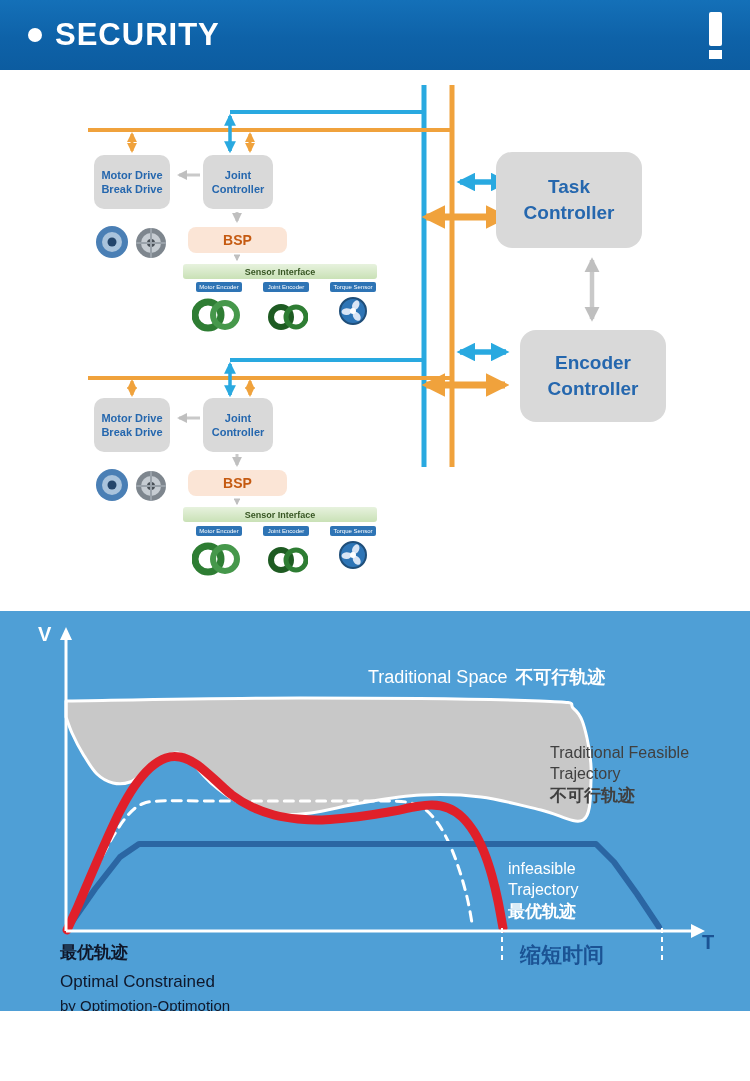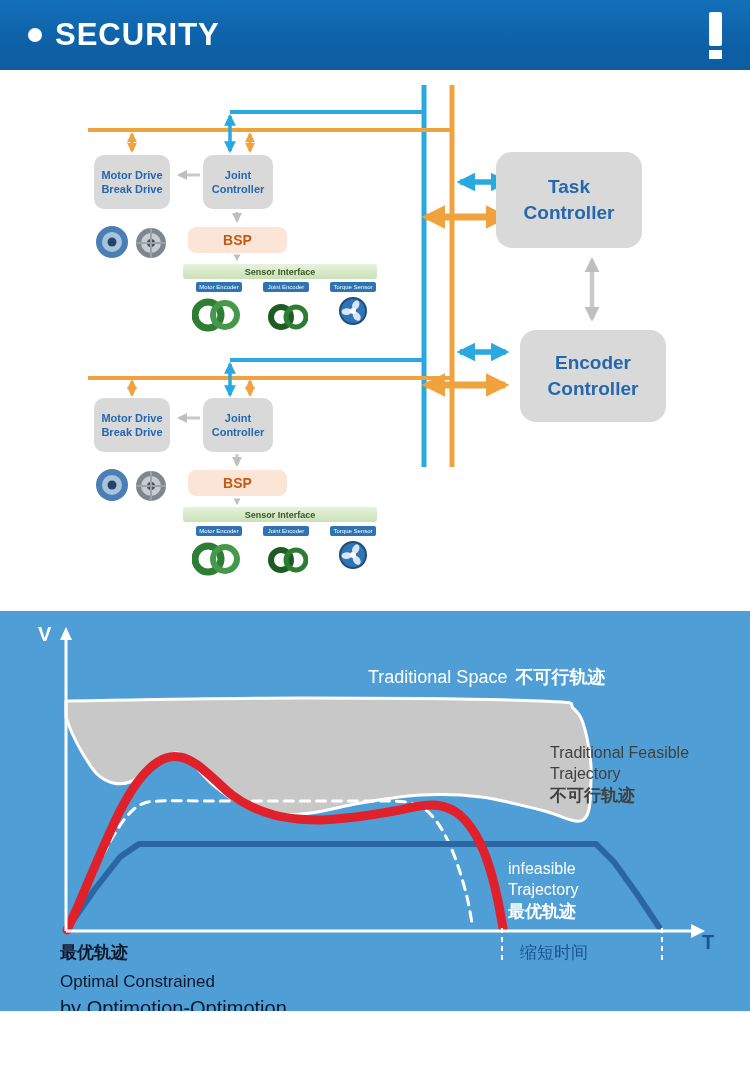--- a/index.html
+++ b/index.html
@@ -37,25 +37,25 @@
   .panel{position:relative;width:750px;height:400px;background:#4F9FD6;overflow:hidden}
   #chart-svg{position:absolute;left:0;top:0;width:750px;height:400px}
   .plabel{position:absolute;color:#fff}
   .axis-v{left:38px;top:12px;font-size:20px;font-weight:bold}
   .axis-t{left:702px;top:320px;font-size:20px;font-weight:bold;color:#1B5394}
   .lbl-constrained{left:368px;top:54px;font-size:18px}
   .lbl-constrained .cn{font-weight:bold;margin-left:8px}
   .lbl-traditional{left:550px;top:132px;color:#404040;font-size:16px;line-height:1.3}
   .lbl-traditional .cn,.lbl-infeasible .cn{font-weight:bold;font-size:17px}
   .lbl-infeasible{left:508px;top:248px;font-size:16px;line-height:1.3}
-  .lbl-time{left:520px;top:330px;color:#1B5394;font-size:17px;font-weight:normal}
+  .lbl-time{left:520px;top:330px;color:#1B5394;font-size:21px;font-weight:bold}
   .lbl-optimal{left:60px;top:330px;color:#0f172a;font-size:17px}
   .lbl-optimal .l1{font-weight:bold}
   .lbl-optimal .l2{margin-top:8px}
-  .lbl-optimal .l3{margin-top:5px;font-size:20px}
+  .lbl-optimal .l3{margin-top:5px;font-size:15px}
 </style>
 </head>
 <body>
 
 <div class="page">
 
   <header class="bar">
     <span class="dot"></span>
     <span class="bar-title">SECURITY</span>
     <span class="excl">

